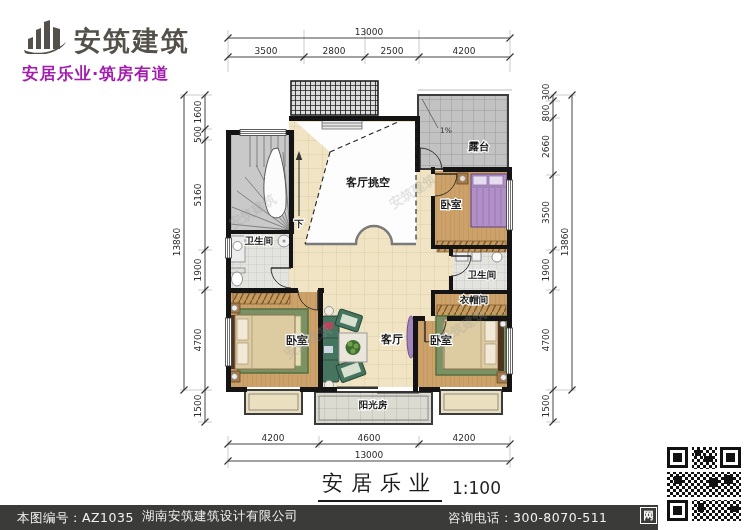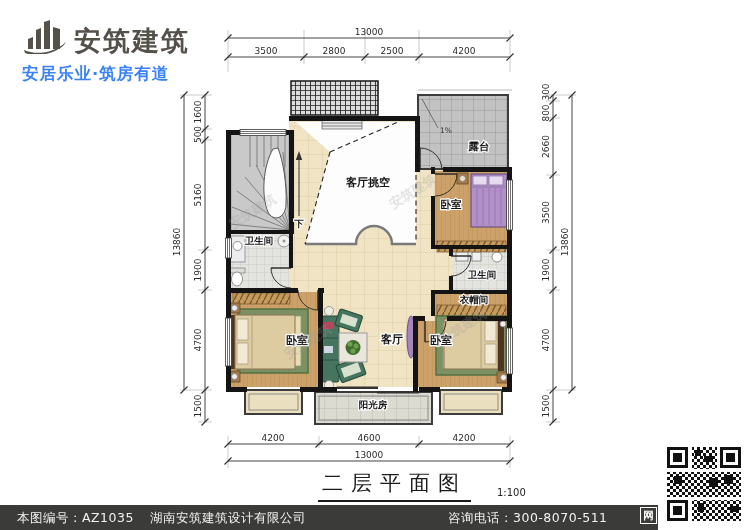--- a/index.html
+++ b/index.html
@@ -2,30 +2,30 @@
 <html><head>
 <meta charset="utf-8">
 <style>
   html,body{margin:0;padding:0;background:#fff;}
   .screen{position:relative;width:750px;height:530px;background:#fff;overflow:hidden;
           font-family:"DejaVu Sans","Liberation Sans",sans-serif;outline:1px solid #e2e2e2;}
   
   .logo{position:absolute;left:22px;top:14px;width:180px;}
   .logo-row{display:flex;align-items:flex-end;}
   .brand-name{font-size:27px;font-weight:bold;color:#54504a;letter-spacing:2px;line-height:1;margin-left:6px;}
-  .tagline{margin-top:9px;font-size:16.5px;font-weight:bold;color:#3b82f6;letter-spacing:1px;}
+  .tagline{margin-top:9px;font-size:16.5px;font-weight:bold;color:#a21caf;letter-spacing:1px;}
   
   .title-block{position:absolute;left:318px;top:469px;display:flex;align-items:flex-end;}
   .title-text{font-size:21px;color:#1b1b1b;letter-spacing:8px;border-bottom:2px solid #1b1b1b;padding:0 4px 3px 4px;white-space:nowrap;}
-  .title-scale{font-size:10px;color:#222;margin-left:26px;padding-bottom:4px;}
+  .title-scale{font-size:17px;color:#222;margin-left:10px;padding-bottom:4px;}
   
   .footer-bar{position:absolute;left:0;top:505px;width:750px;height:25px;background:#3b3b39;}
   .footer-bar span{position:absolute;top:0;height:25px;line-height:25px;color:#f2f2f2;font-size:12.5px;letter-spacing:.5px;white-space:nowrap;}
   .f-code{left:17px;}
-  .f-company{left:150px;}
+  .f-company{left:142px;font-family:Liberation Mono, monospace;}
   .f-service{left:310px;}
   .f-phone{left:448px;}
   .badge{position:absolute;left:640px;top:507px;width:15px;height:15px;border:1.5px solid #fff;
          color:#fff;font-size:10.5px;font-weight:bold;text-align:center;line-height:15px;background:#3b3b39;}
   .qr-box{position:absolute;left:658px;top:438px;width:92px;height:92px;background:#fff;
           display:flex;align-items:center;justify-content:center;}
   
   .dim{font-size:9px;fill:#2a2a2a;text-anchor:middle;font-family:"DejaVu Sans",sans-serif;}
   .dims{font-size:7.5px;fill:#333;font-family:"DejaVu Sans",sans-serif;}
   .rl{font-size:11px;font-weight:bold;fill:#151515;text-anchor:middle;paint-order:stroke;stroke:#fff;stroke-width:2.4px;font-family:"DejaVu Sans",sans-serif;}
@@ -343,21 +343,21 @@
 
     <g>
       <text class="wm" x="255" y="215" transform="rotate(-32 255 215)">安筑建筑</text>
       <text class="wm" x="415" y="195" transform="rotate(-32 415 195)">安筑建筑</text>
       <text class="wm" x="310" y="345" transform="rotate(-32 310 345)">安筑建筑</text>
       <text class="wm" x="465" y="330" transform="rotate(-32 465 330)">安筑建筑</text>
     </g>
   </svg>
 
   <div class="title-block">
-    <div class="title-text">二层平面图</div>
+    <div class="title-text">安居乐业</div>
     <div class="title-scale">1:100</div>
   </div>
 
   <div class="footer-bar">
     <span class="f-code">本图编号：AZ1035</span>
     <span class="f-company">湖南安筑建筑设计有限公司</span>
     <span class="f-phone">咨询电话：300-8070-511</span>
   </div>
   <div class="badge">网</div>
 

